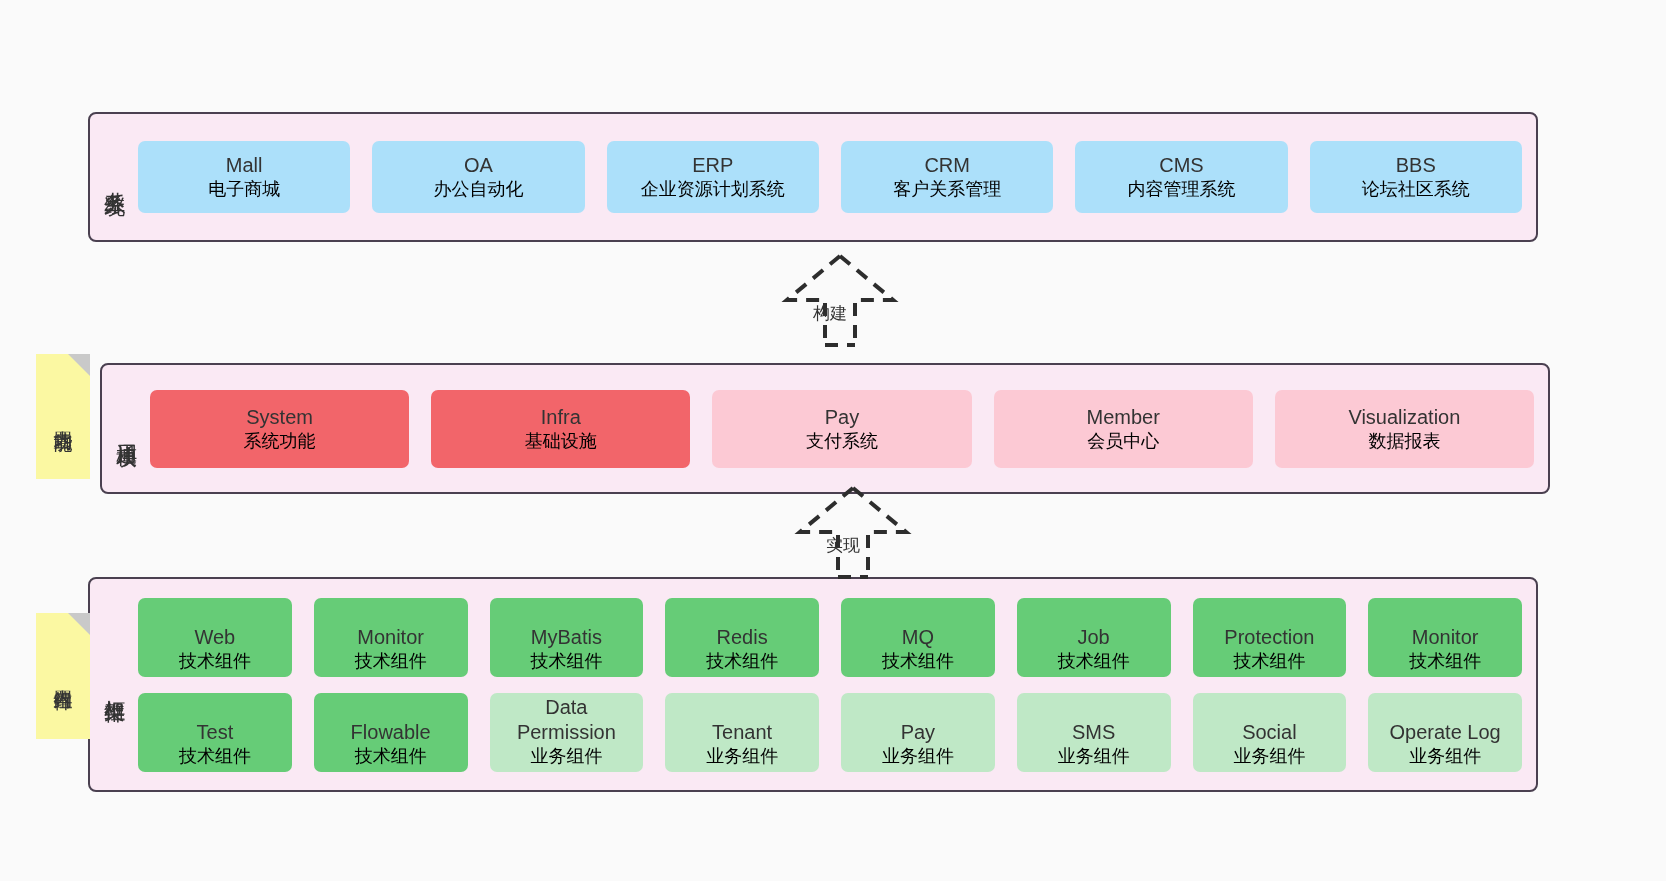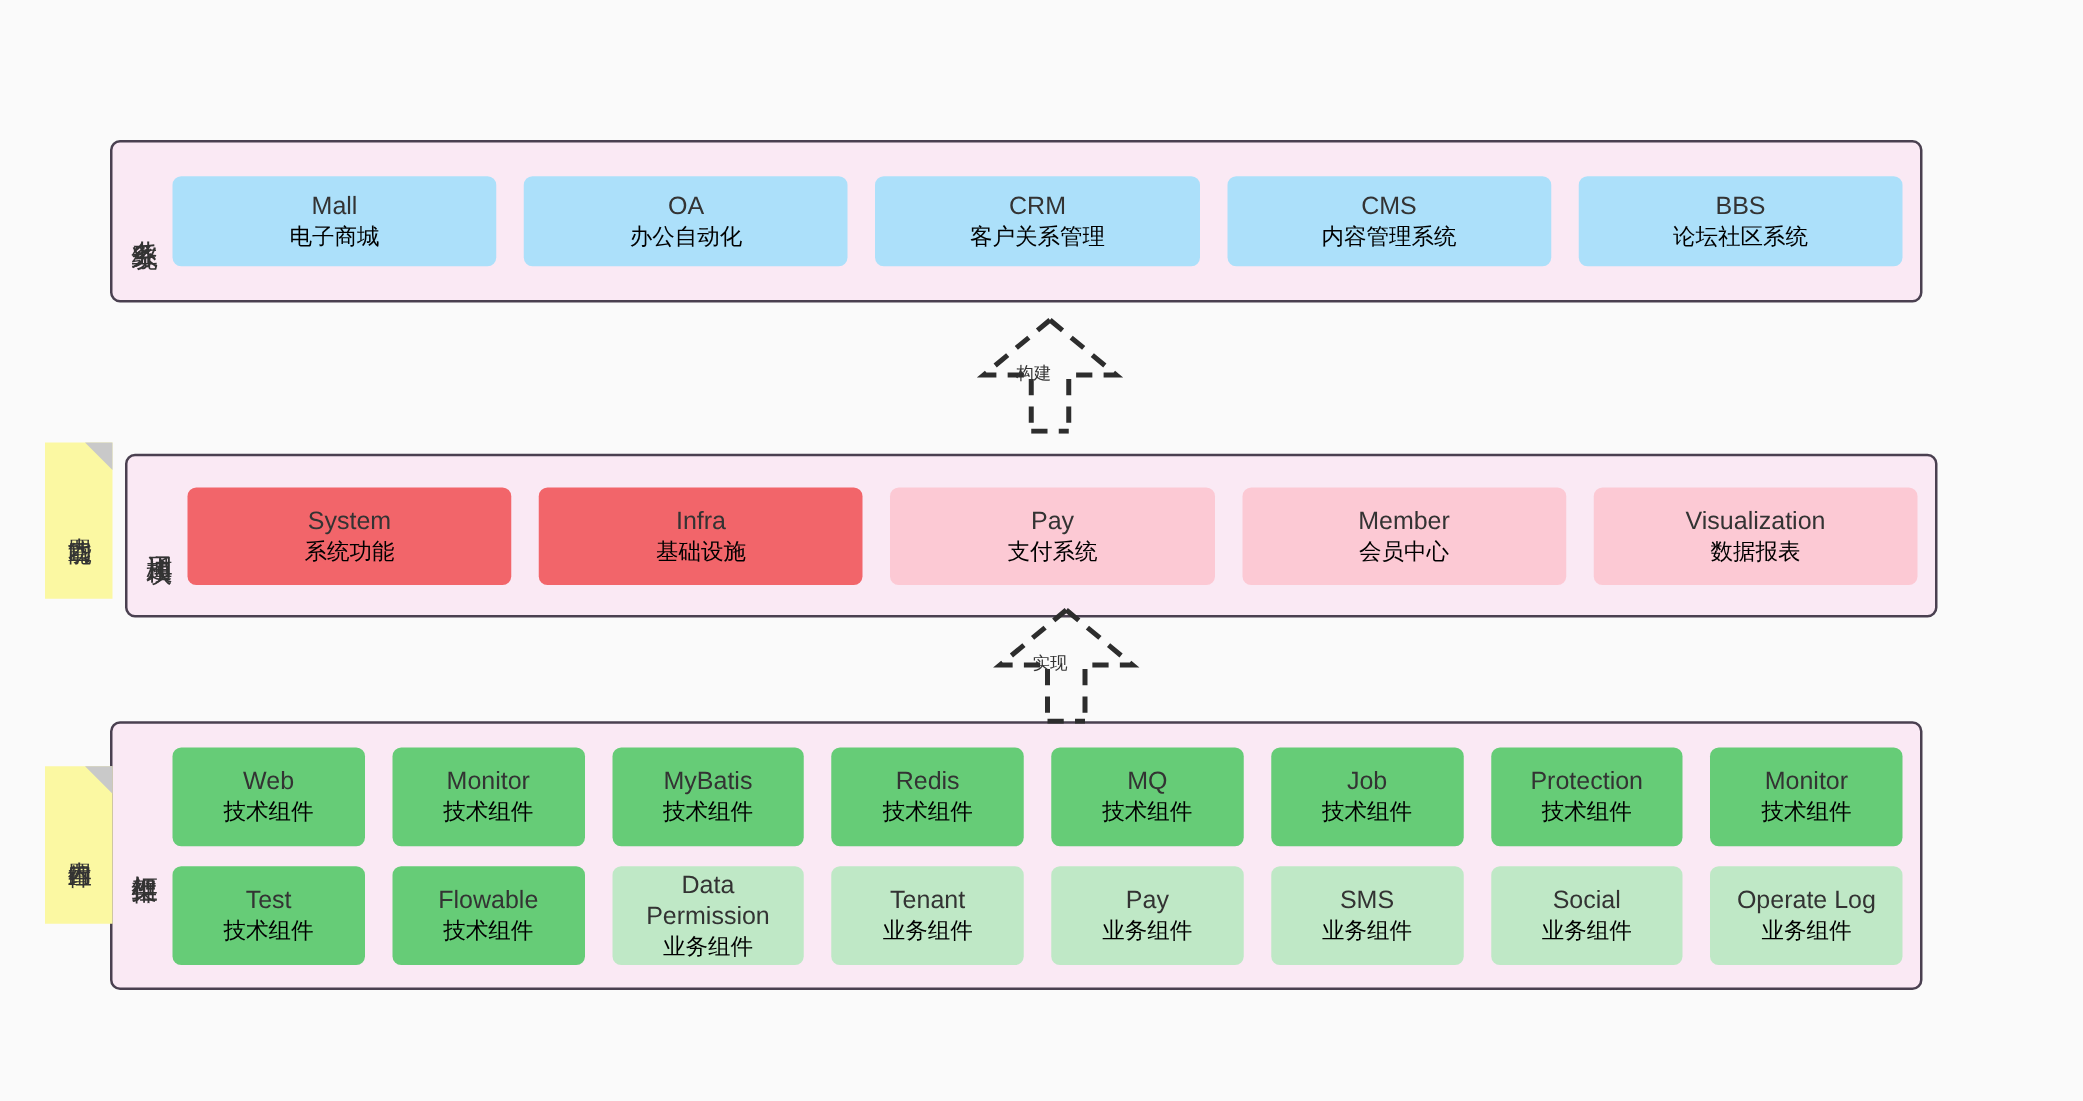--- a/index.html
+++ b/index.html
@@ -92,21 +92,21 @@
   .c-green      { background: #66cc77; }
   .c-lightgreen { background: #bfe8c6; }
 
   
   #layer-business { left: 88px;  top: 112px; width: 1450px; height: 130px; }
   #layer-modules  { left: 100px;  top: 347px; width: 1450px; height: 131px; margin-top: 16px; }
   #layer-framework{ left: 88px;  top: 577px; width: 1450px; height: 215px; }
 
   #layer-business  .card { height: 72px; }
   #layer-modules   .card { height: 78px; }
-  #layer-framework .card { height: 79px; }
+  #layer-framework .card { height: 79px; justify-content: flex-end; }
 
   
   .sticky {
     position: absolute;
     box-sizing: border-box;
     background: #fbf8a2;
     display: flex;
     align-items: center;
     justify-content: center;
     font-size: 19px;
@@ -130,24 +130,25 @@
   #sticky-modules   { left: 36px; top: 354px; width: 54px; height: 125px; }
   #sticky-framework { left: 36px; top: 613px; width: 54px; height: 126px; }
 
   
   .connector {
     position: absolute;
     z-index: 4;
   }
   .connector .conn-label {
     position: absolute;
-    font-size: 14px;
+    font-size: 17px;
     color: #333333;
     background: transparent;
     white-space: nowrap;
+    margin-top: 12px;
   }
   #connector-build  { left: 745px; top: 252px; width: 190px; height: 95px; }
   #connector-impl   { left: 758px; top: 484px; width: 190px; height: 95px; }
   #connector-build  .conn-label { left: 68px; top: 38px; }
   #connector-impl   .conn-label { left: 68px; top: 38px; }
 </style>
 </head>
 <body>
 
 <div id="canvas">
@@ -158,20 +159,24 @@
       <div class="row">
         <div class="card c-blue">
           <span class="t-en">Mall</span>
           <span class="t-cn">电子商城</span>
         </div>
         <div class="card c-blue">
           <span class="t-en">OA</span>
           <span class="t-cn">办公自动化</span>
         </div>
         <div class="card c-blue">
+          <span class="t-en">ERP</span>
+          <span class="t-cn">企业资源计划系统</span>
+        </div>
+        <div class="card c-blue">
           <span class="t-en">CRM</span>
           <span class="t-cn">客户关系管理</span>
         </div>
         <div class="card c-blue">
           <span class="t-en">CMS</span>
           <span class="t-cn">内容管理系统</span>
         </div>
         <div class="card c-blue">
           <span class="t-en">BBS</span>
           <span class="t-cn">论坛社区系统</span>

